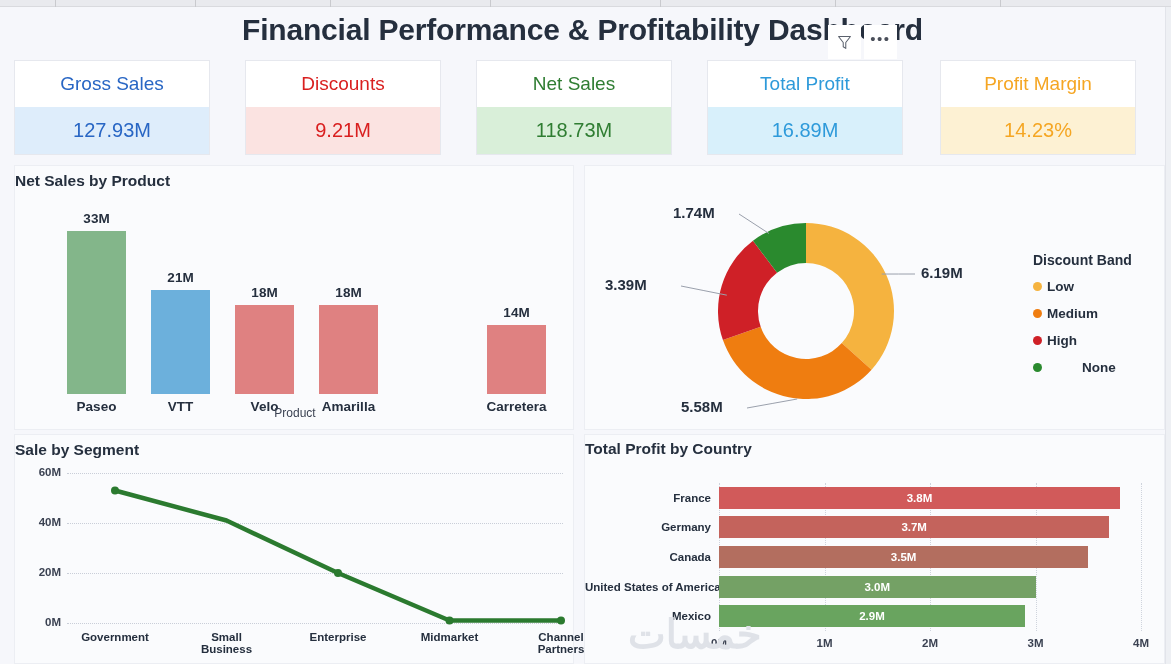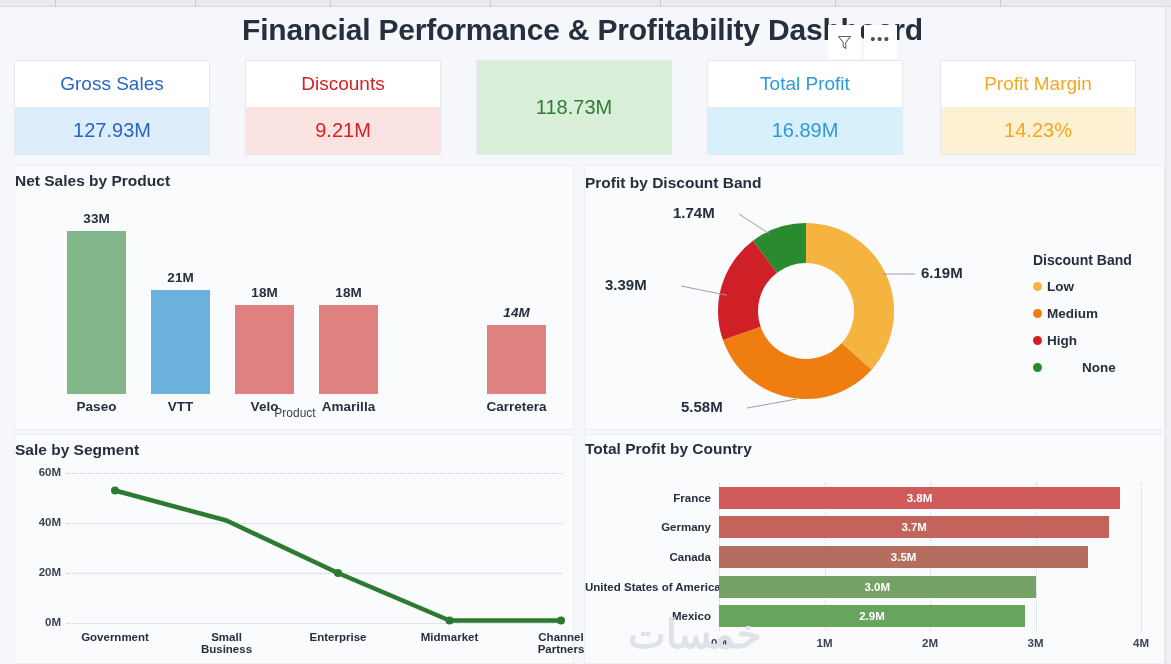--- a/index.html
+++ b/index.html
@@ -158,20 +158,21 @@
         <div class="kpi-title" style="color:#2866c4">Gross Sales</div>
         <div class="kpi-value" style="color:#2866c4;background:#deedfb">127.93M</div>
       </div>
 
       <div class="kpi" style="left:245px">
         <div class="kpi-title" style="color:#d91f1f">Discounts</div>
         <div class="kpi-value" style="color:#d91f1f;background:#fbe3e1">9.21M</div>
       </div>
 
       <div class="kpi" style="left:476px">
+        <div class="kpi-title" style="color:#2f7d32">Net Sales</div>
         <div class="kpi-value" style="color:#2f7d32;background:#d9efd9">118.73M</div>
       </div>
 
       <div class="kpi" style="left:707px">
         <div class="kpi-title" style="color:#2e9ada">Total Profit</div>
         <div class="kpi-value" style="color:#2e9ada;background:#d8f0fb">16.89M</div>
       </div>
 
       <div class="kpi" style="left:940px">
         <div class="kpi-title" style="color:#f5a623">Profit Margin</div>
@@ -197,29 +198,28 @@
             <div class="vbar-val" style="bottom: 94px;">18M</div>
             <div class="vbar-cat" style="top: 205px;">Velo</div>
           </div>
           <div class="vbar" style="left: 304px; width: 59px; height: 200px;">
             <div class="vbar-rect" style="height: 89px; background: rgb(223, 129, 129);"></div>
             <div class="vbar-val" style="bottom: 94px;">18M</div>
             <div class="vbar-cat" style="top: 205px;">Amarilla</div>
           </div>
           <div class="vbar" style="left: 472px; width: 59px; height: 200px;">
             <div class="vbar-rect" style="height: 69.2222px; background: rgb(223, 129, 129);"></div>
-            <div class="vbar-val" style="bottom: 74.2222px; font-style: italic;">14M</div>
+            <div class="vbar-val" style="bottom: 74.2222px;">14M</div>
             <div class="vbar-cat" style="top: 205px;">Carretera</div>
           </div>
         </div>
       <div class="axis-title" style="left:0; top:240px; width:560px; text-align:center;">Product</div>
     </div>
 
     <div class="panel" style="left:584px; top:158px; width:581px; height:265px;">
-      <div class="panel-title" style="top:8px; width:581px;">Profit by Discount Band</div>
       <div id="donut-wrap" style="position:absolute; left:0; top:0; width:581px; height:265px;">
           <svg width="581" height="265" style="position: absolute; left: 0px; top: 0px;">
             <path d="M 221 57 A 88 88 0 0 1 286.54249071651975 203.72122197872693 L 256.75044948173803 177.02975744294196 A 48 48 0 0 0 221 97 Z" fill="#f5b33f"></path>
             <path d="M 286.54249071651975 203.72122197872693 A 88 88 0 0 1 137.93440845122413 174.05352819627825 L 175.69149551884954 160.84737901615176 A 48 48 0 0 0 256.75044948173803 177.02975744294196 Z" fill="#ef7d10"></path>
             <path d="M 137.93440845122413 174.05352819627825 A 88 88 0 0 1 167.96047323580893 74.78028339112541 L 192.06934903771395 106.69833639515932 A 48 48 0 0 0 175.69149551884954 160.84737901615176 Z" fill="#cf2027"></path>
             <path d="M 167.96047323580893 74.78028339112541 A 88 88 0 0 1 220.99999999999997 57 L 221 97 A 48 48 0 0 0 192.06934903771395 106.69833639515932 Z" fill="#2a8a2e"></path>
             <path d="M 296.68 108.03999999999999 L 313.34000000000003 108.02 L 330 108" stroke="#9aa0ac" fill="none" stroke-width="1"></path>
             <path d="M 212.2 233 L 187.1 237.5 L 162 242" stroke="#9aa0ac" fill="none" stroke-width="1"></path>
             <path d="M 141.8 129.16 L 118.9 124.58 L 96 120" stroke="#9aa0ac" fill="none" stroke-width="1"></path>
             <path d="M 184.04 67.56 L 169.01999999999998 57.78 L 154 48" stroke="#9aa0ac" fill="none" stroke-width="1"></path>

